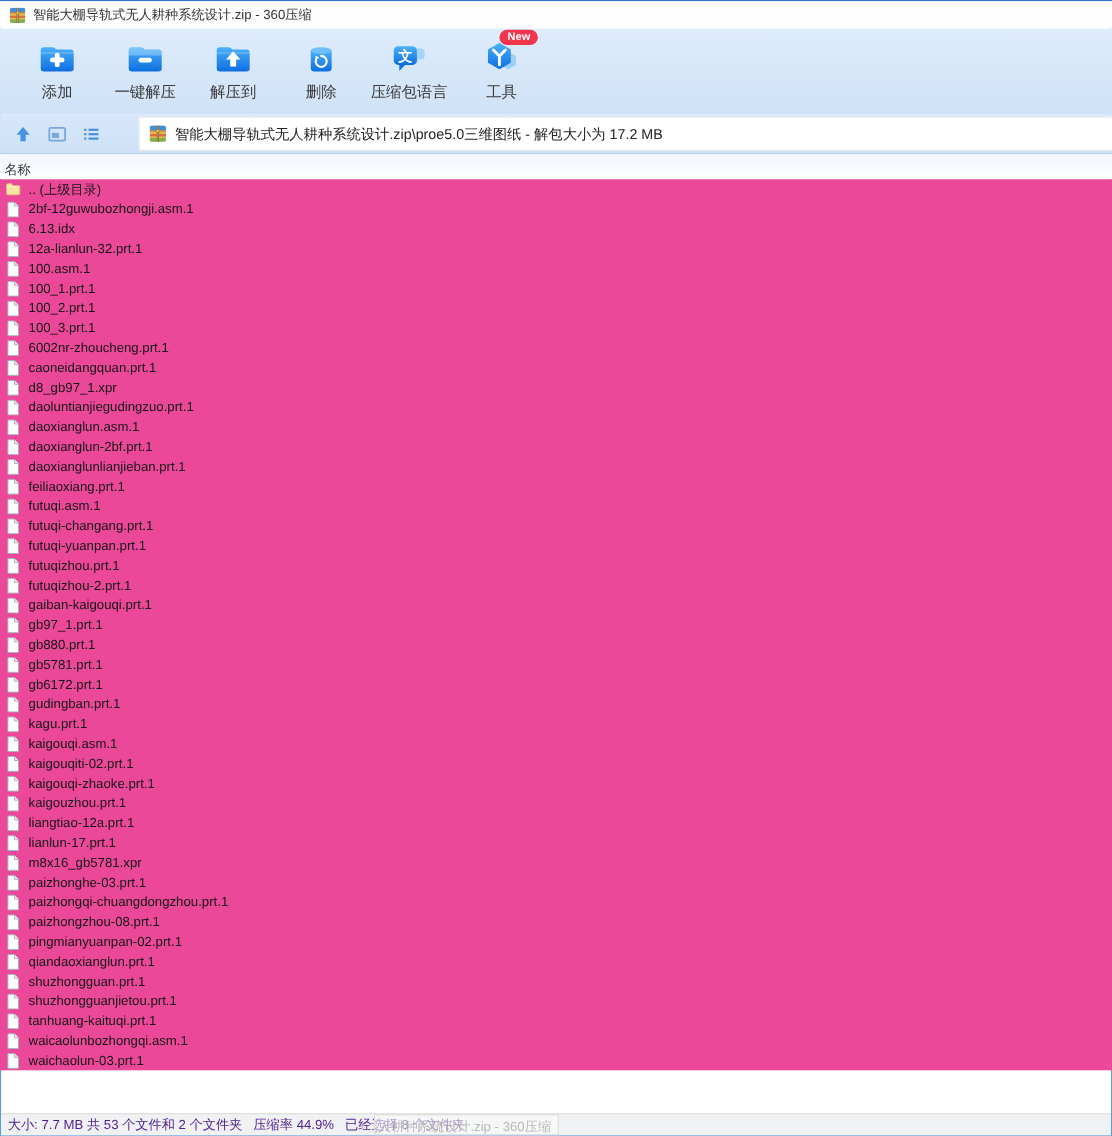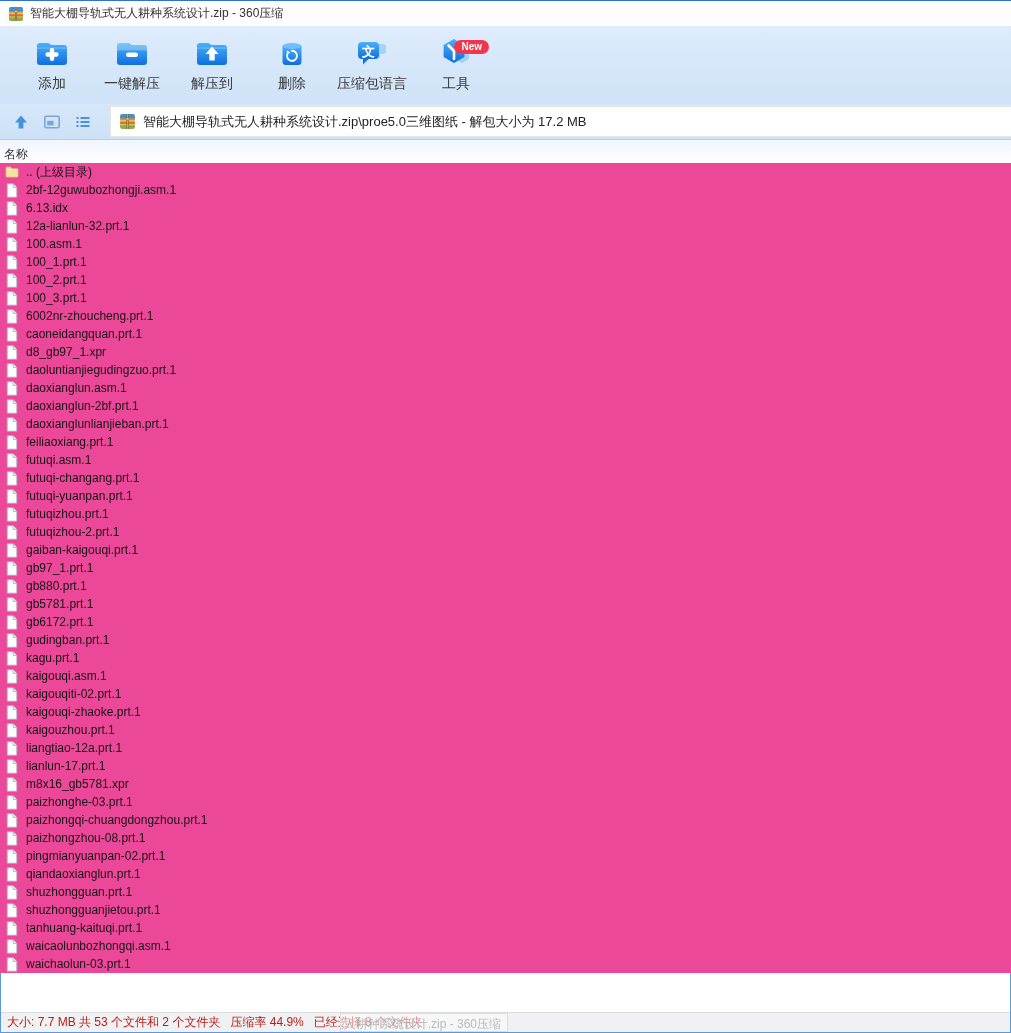--- a/index.html
+++ b/index.html
@@ -24,52 +24,51 @@
     width:80px; display:flex; flex-direction:column; align-items:center;
     gap:3px; position:relative; cursor:default;
   }
   .tool-btn.wide { width:88px; }
   .tool-icon { width:38px; height:38px; display:flex; align-items:center; justify-content:center; position:relative; }
   .tool-label { font-size:14px; color:#3a3a3a; white-space:nowrap; }
   .badge {
     position:absolute; top:-7px; right:-14px; background:#f2354b; color:#fff;
     font-size:10px; line-height:14px; padding:0 7px; border-radius:8px;
     font-weight:bold;
-    margin-top:13px;
   }
   
   .navbar {
     height:36px; background:linear-gradient(#d7e7fa,#cde1f6);
     display:flex; align-items:center; padding-left:12px; gap:13px;
     border-bottom:1px solid #b5cfe9;
   }
   .nav-ic { width:18px; height:18px; display:flex; }
   .addressbar {
     flex:1; height:31px; background:#fff; display:flex; align-items:center;
     gap:7px; padding-left:8px; font-size:13px; color:#222;
-    border:1px solid #e6e6e6; border-right:none; margin-left:5px; white-space:nowrap; overflow:hidden;
+    border:1px solid #e6e6e6; border-right:none; margin-left:21px; white-space:nowrap; overflow:hidden;
   }
   
   .list-header {
     height:23px; background:linear-gradient(#eff6fd,#fdfeff);
     display:flex; align-items:flex-end; padding-left:4px;
     font-size:12px; color:#333;
   }
   .file-list { background:#ec4899; }
   .row {
     height:18px; display:flex; align-items:center; padding-left:5px; gap:7px;
     font-size:12px; color:#151515; white-space:nowrap; cursor:default;
   }
   .row .icon { display:flex; width:14px; justify-content:center; flex:none; }
   
   .statusbar {
     position:absolute; left:1px; right:1px; bottom:1px; height:20px;
     background:#f0f1f2; border-top:1px solid #dcdcdc;
     display:flex; align-items:center; gap:10px; padding-left:6px;
-    font-size:12px; color:#b91c1c; white-space:nowrap;
+    font-size:12px; color:#4c1d95; white-space:nowrap;
   }
   .ghost-tooltip {
     position:absolute; left:340px; bottom:1px; width:168px; height:19px;
     border:1px solid #dcdcdc; background:rgba(251,251,251,0.55); overflow:hidden;
     z-index:5;
   }
   .ghost-tooltip span {
     position:absolute; right:6px; top:2px; white-space:nowrap;
     font-size:12px; color:rgba(158,158,158,0.7);
   }

